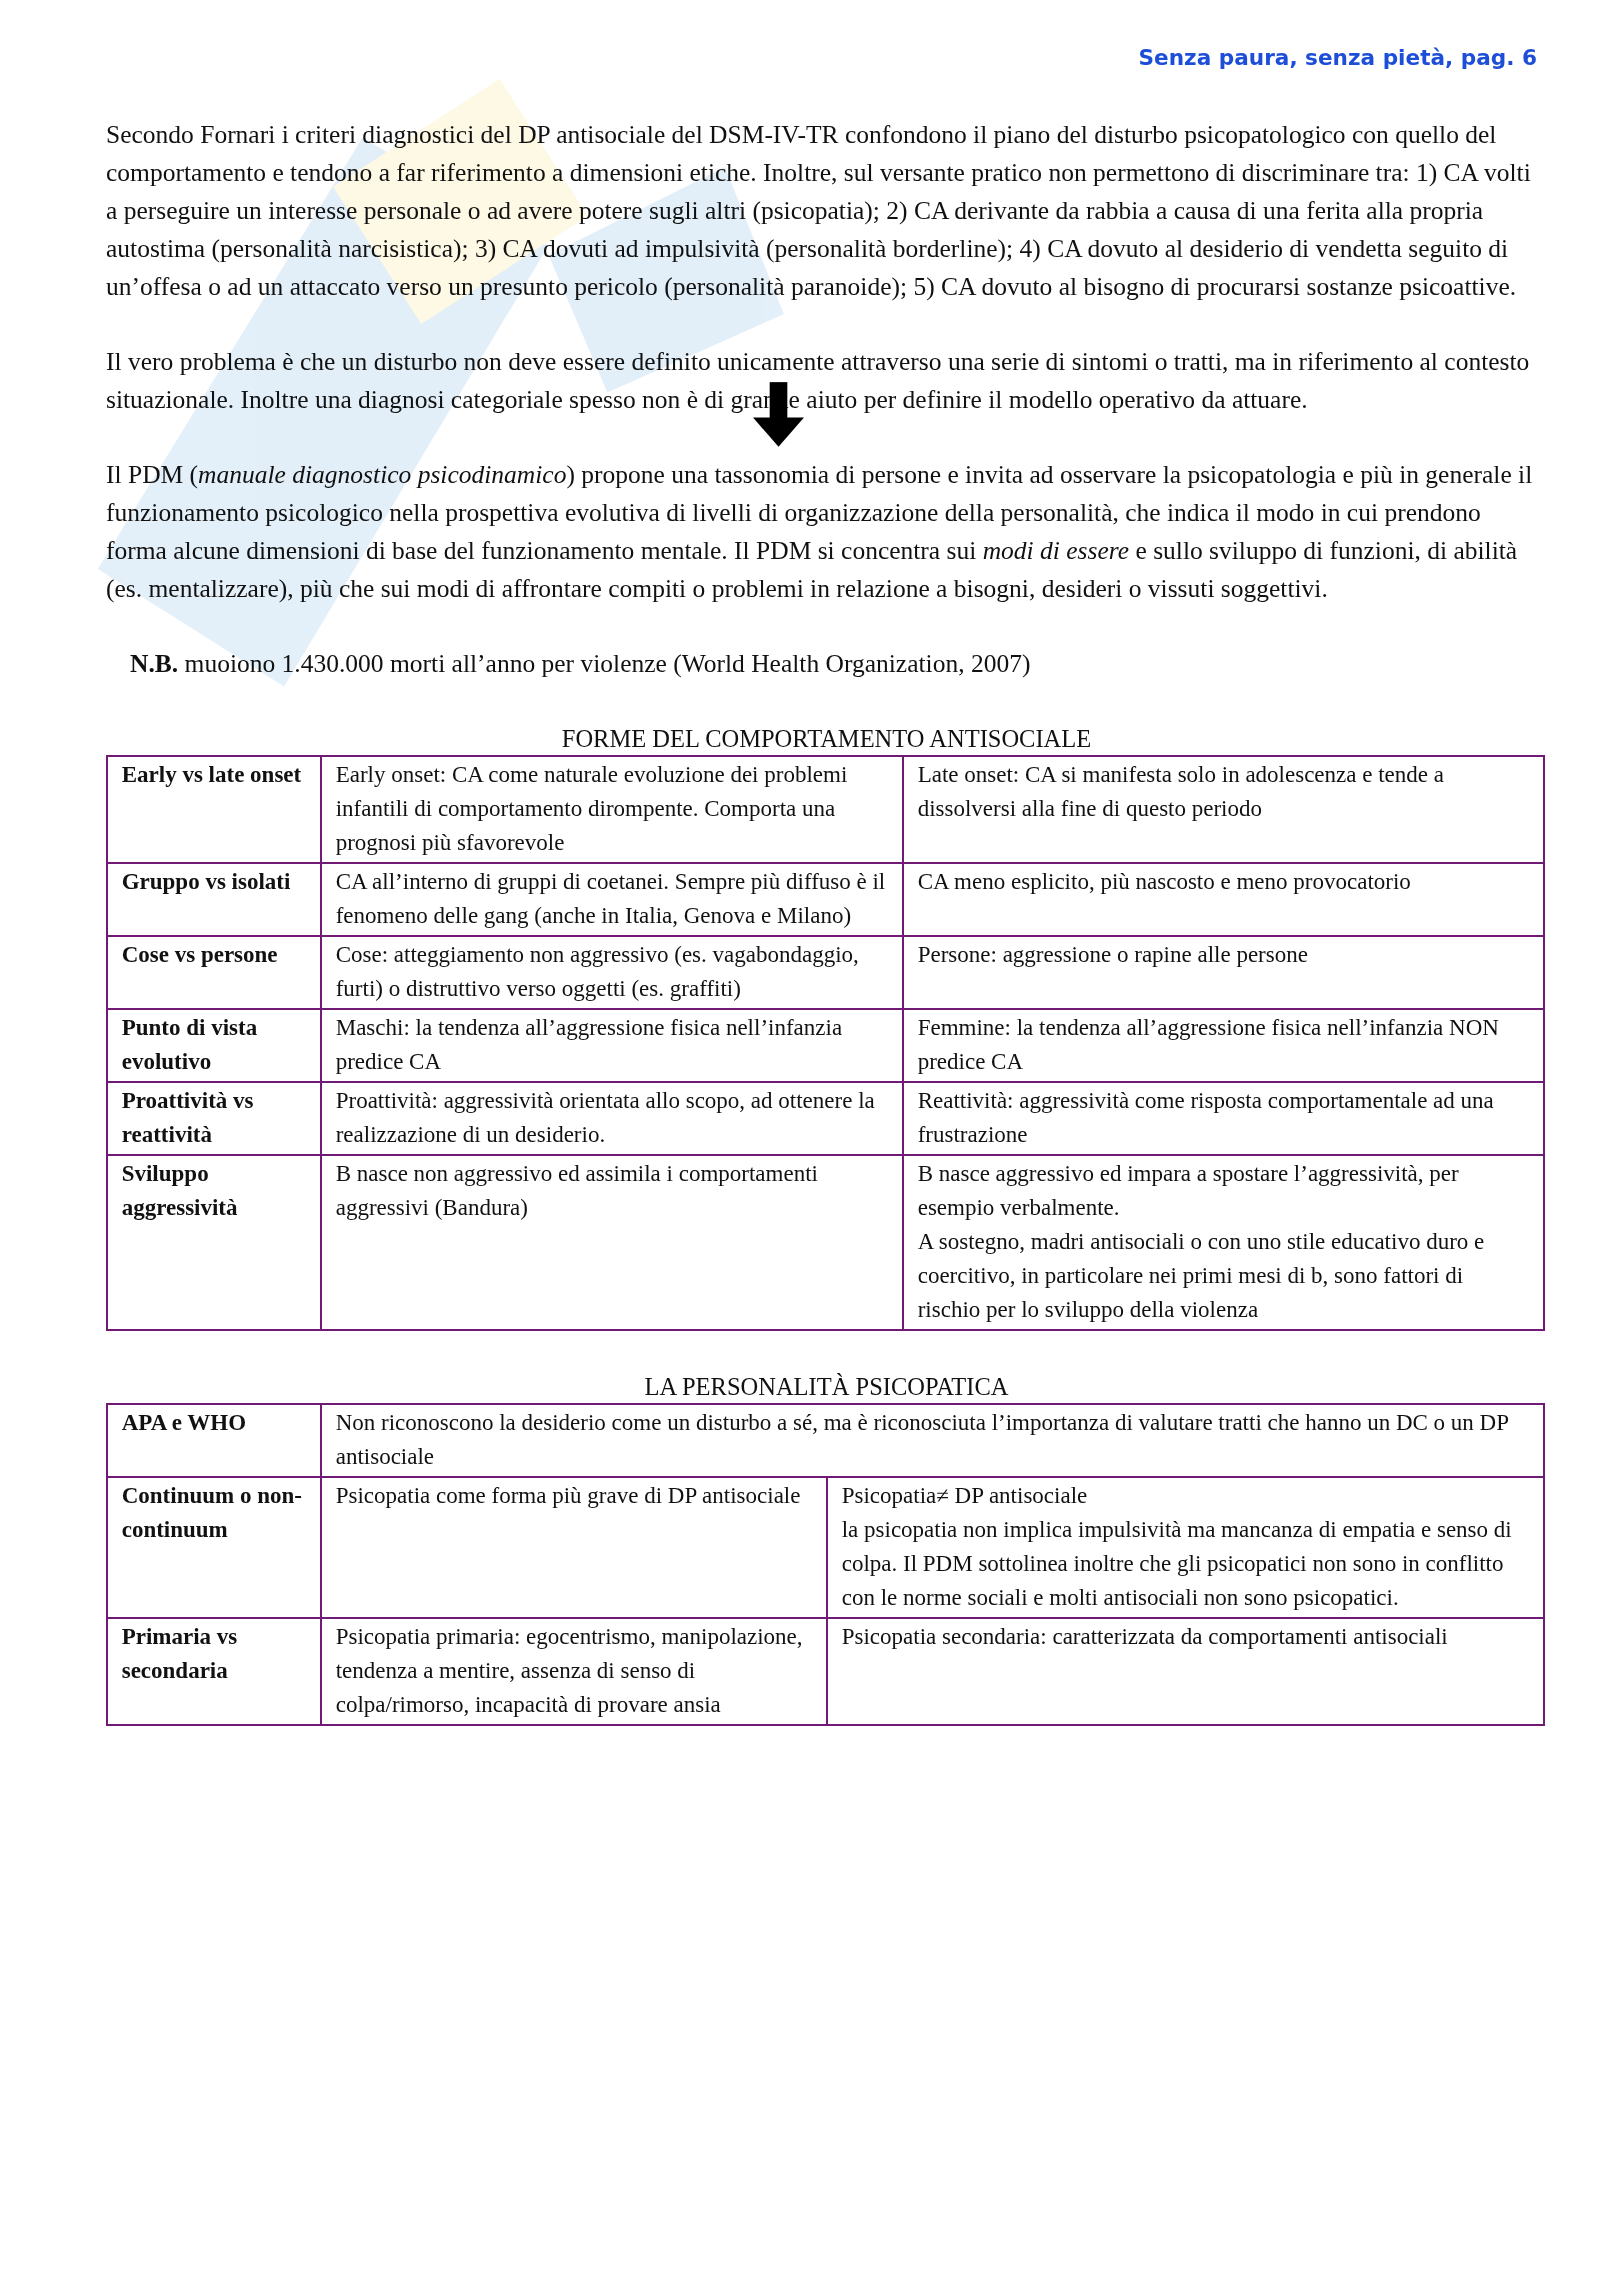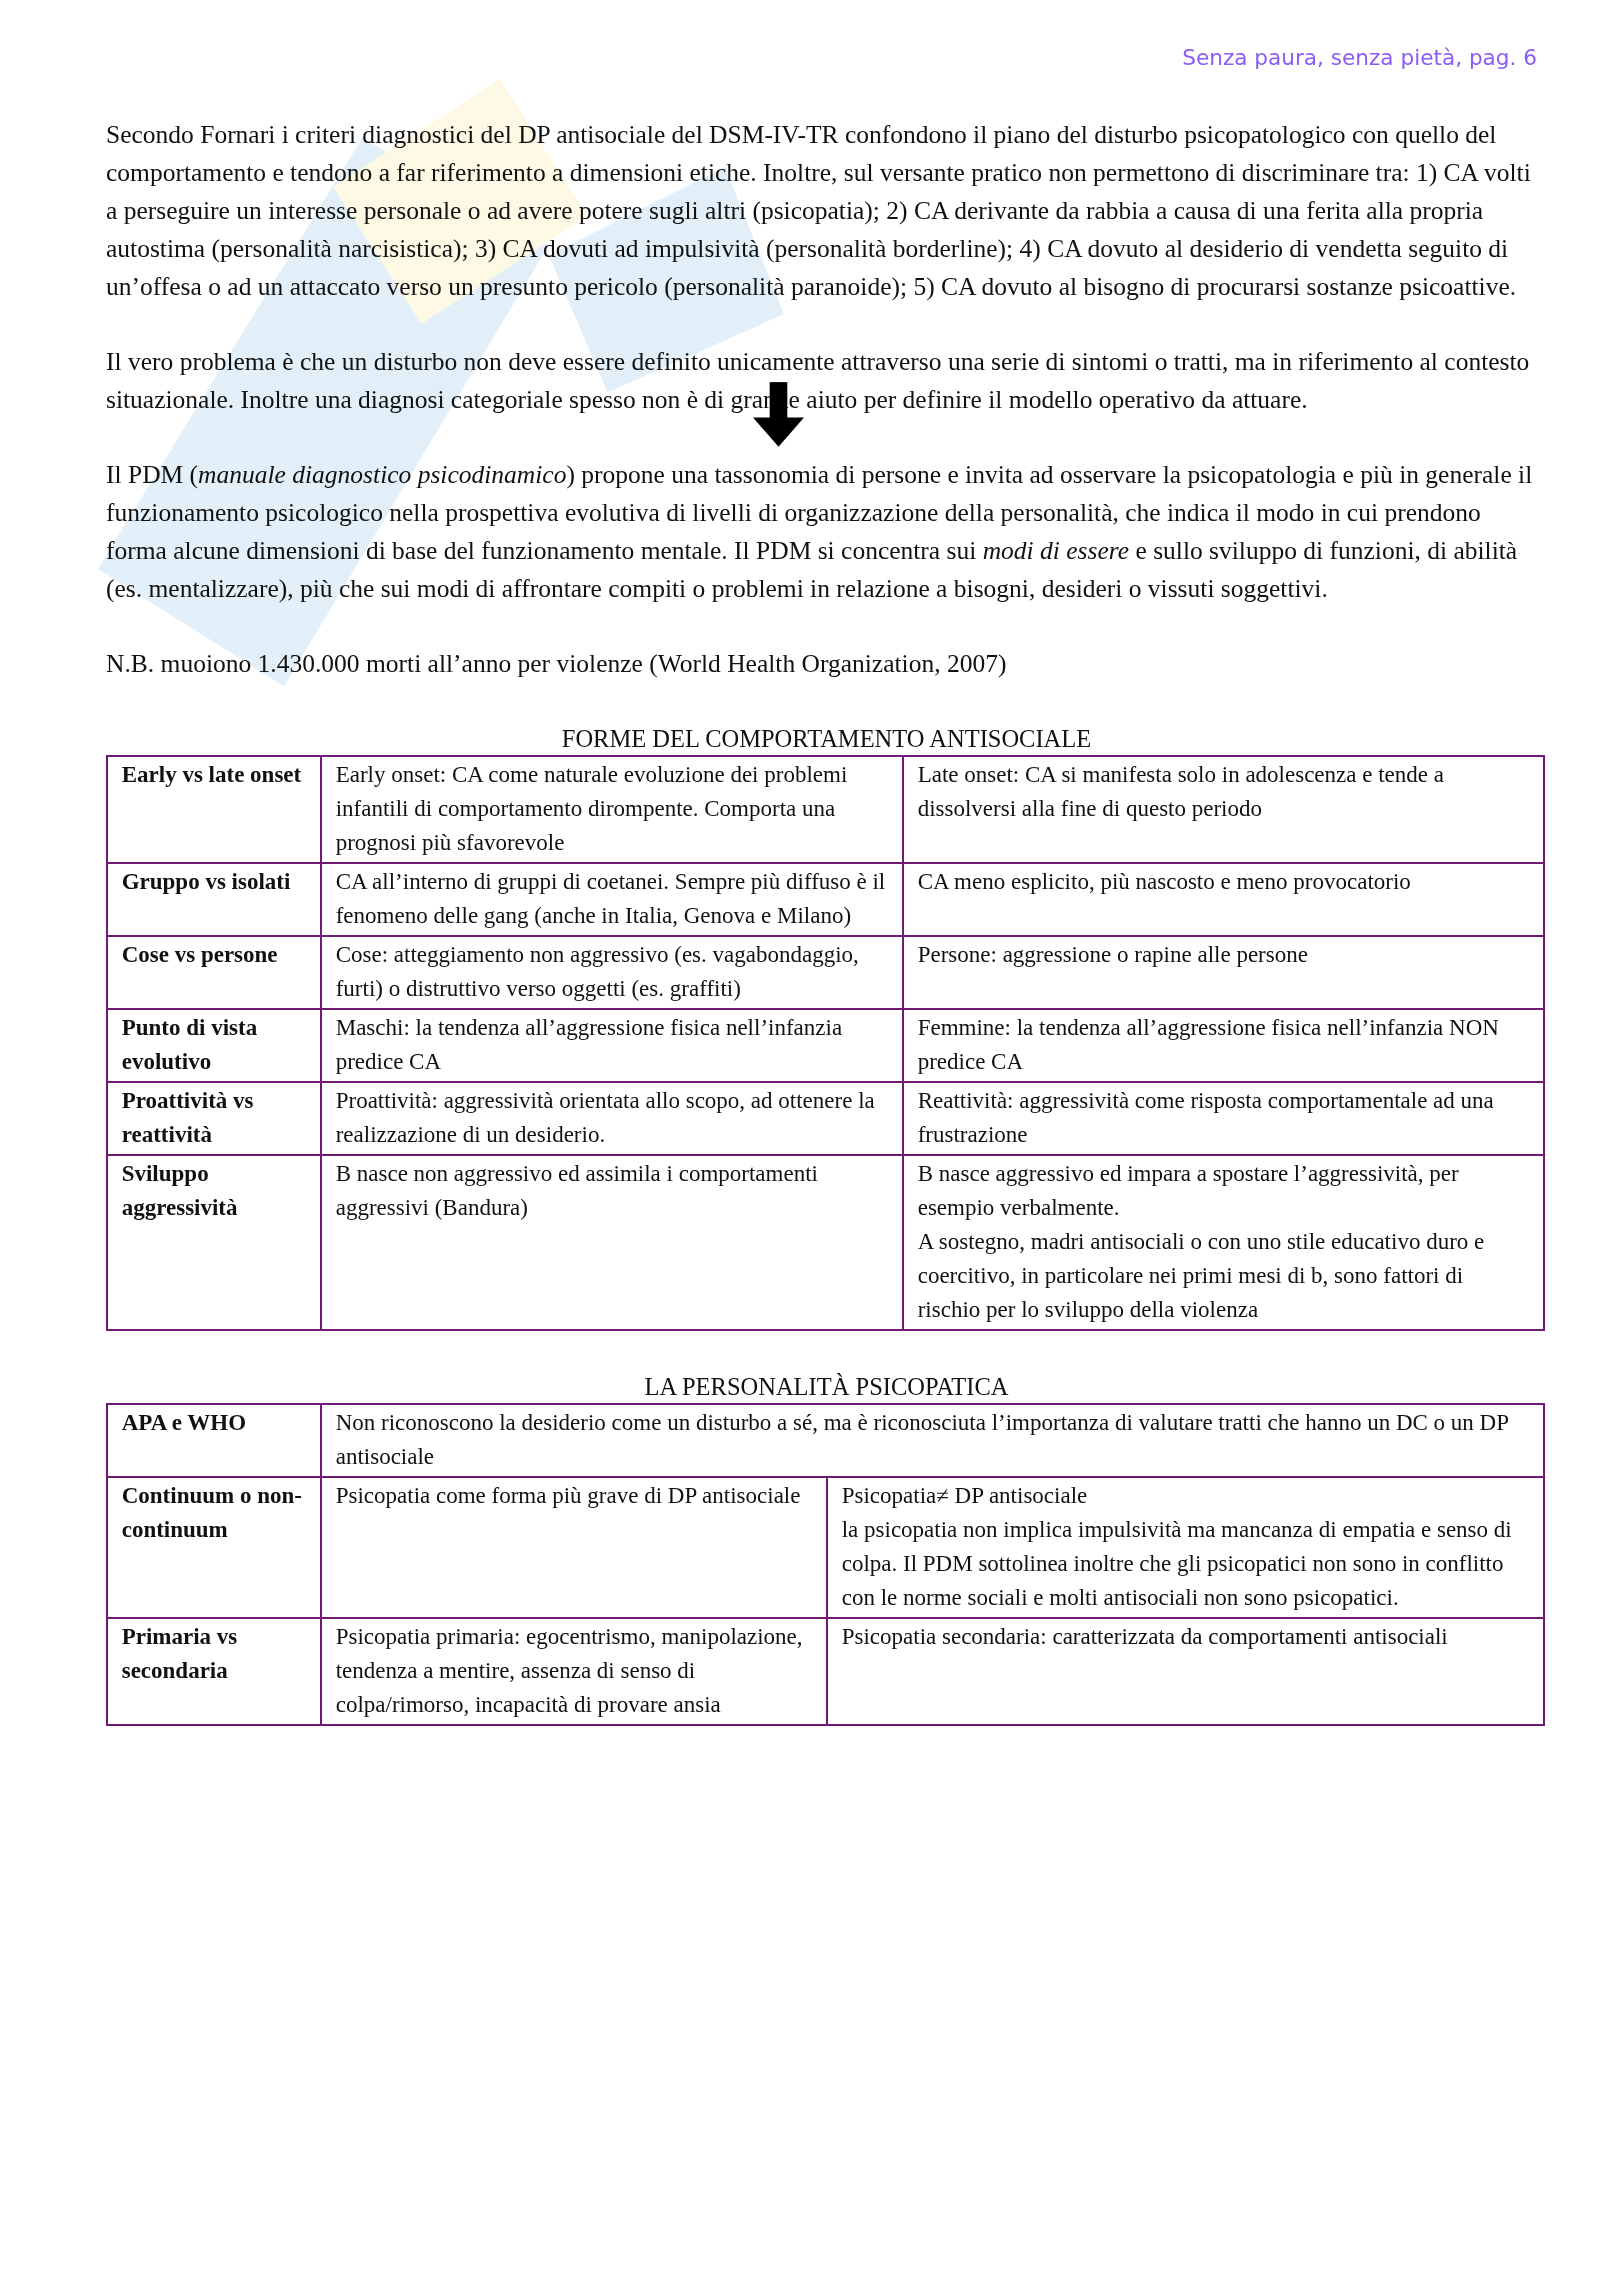--- a/index.html
+++ b/index.html
@@ -1,32 +1,32 @@
 <!DOCTYPE html>
 <html><head>
   <meta charset="utf-8">
   <style>
     html, body { margin: 0; padding: 0; background: #ffffff; }
     body { width: 1621px; height: 2293px; position: relative; overflow: hidden;
            font-family: "Liberation Serif", "DejaVu Serif", serif; color: #111; }
     .watermark { position: absolute; left: 39px; top: 19.6px; width: 882px; height: 843px; pointer-events: none; }
     .header { position: absolute; right: 84px; top: 45px; font-family: "DejaVu Sans", "Liberation Sans", sans-serif;
-              font-size: 21.6px; color: #8b5cf6; }
+              font-size: 21.6px; color: #1d4ed8; font-weight: bold; }
     .content { position: absolute; left: 106px; top: 116px; width: 1441px; font-size: 25.5px; line-height: 38px; }
     p { margin: 0; }
     .para-gap { height: 37px; }
     .arrow { position: relative; height: 0; }
     .arrow svg { position: absolute; left: 647px; top: -37px; }
     .section-title { margin-top: 39px; font-size: 24.5px; line-height: 33px; text-align: center; }
     table { border-collapse: collapse; width: 1439px; table-layout: fixed; font-size: 23px; line-height: 34px; }
     td { border: 2px solid #701a75; vertical-align: top; padding: 1px 13.7px 2px 13.7px; }
     td.key { font-weight: bold; }
     .t1 col.c1 { width: 214px; } .t1 col.c2 { width: 582px; }
     .t2 col.c1 { width: 214px; } .t2 col.c2 { width: 506px; }
-    .nb-label { font-weight: normal; }
+    .nb-label { font-weight: bold; margin-left: 24px; }
   </style>
 </head>
 <body>
 
 <svg class="watermark" viewBox="0 0 900 860">
   <g opacity="0.13">
     <path d="M60 560 L330 120 L520 230 L250 680 Z" fill="#2a8bd0"></path>
     <path d="M300 170 L470 60 L560 200 L390 310 Z" fill="#f3d23a"></path>
     <path d="M520 240 L700 150 L760 300 L580 380 Z" fill="#2a8bd0"></path>
   </g>

